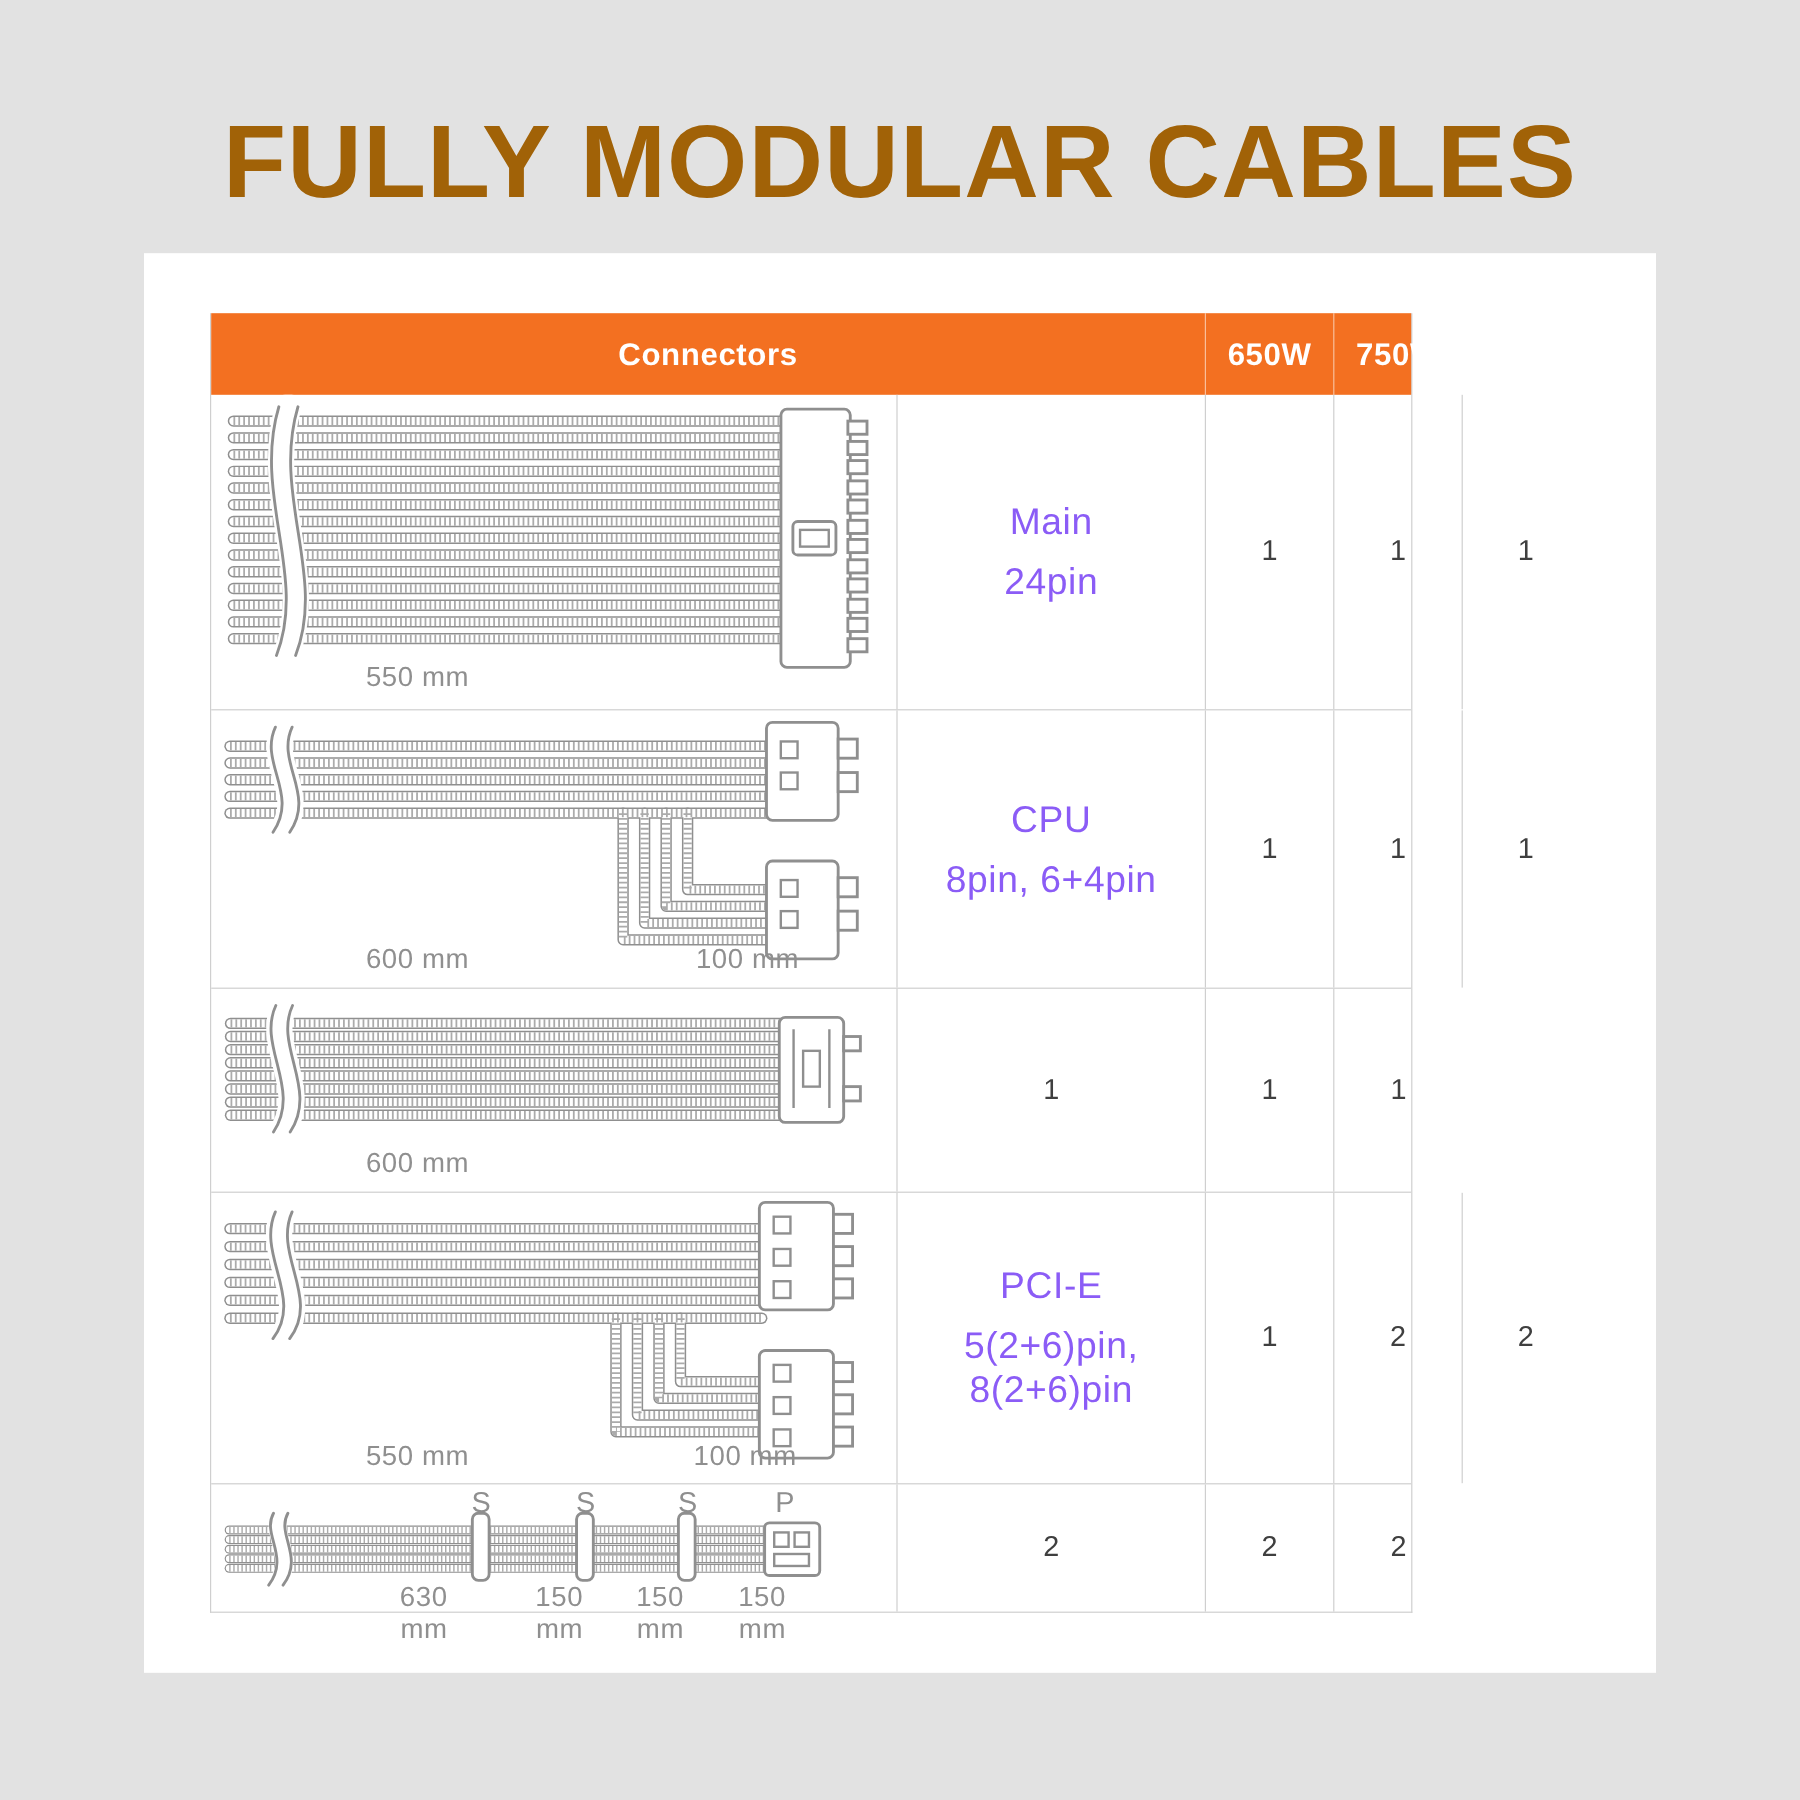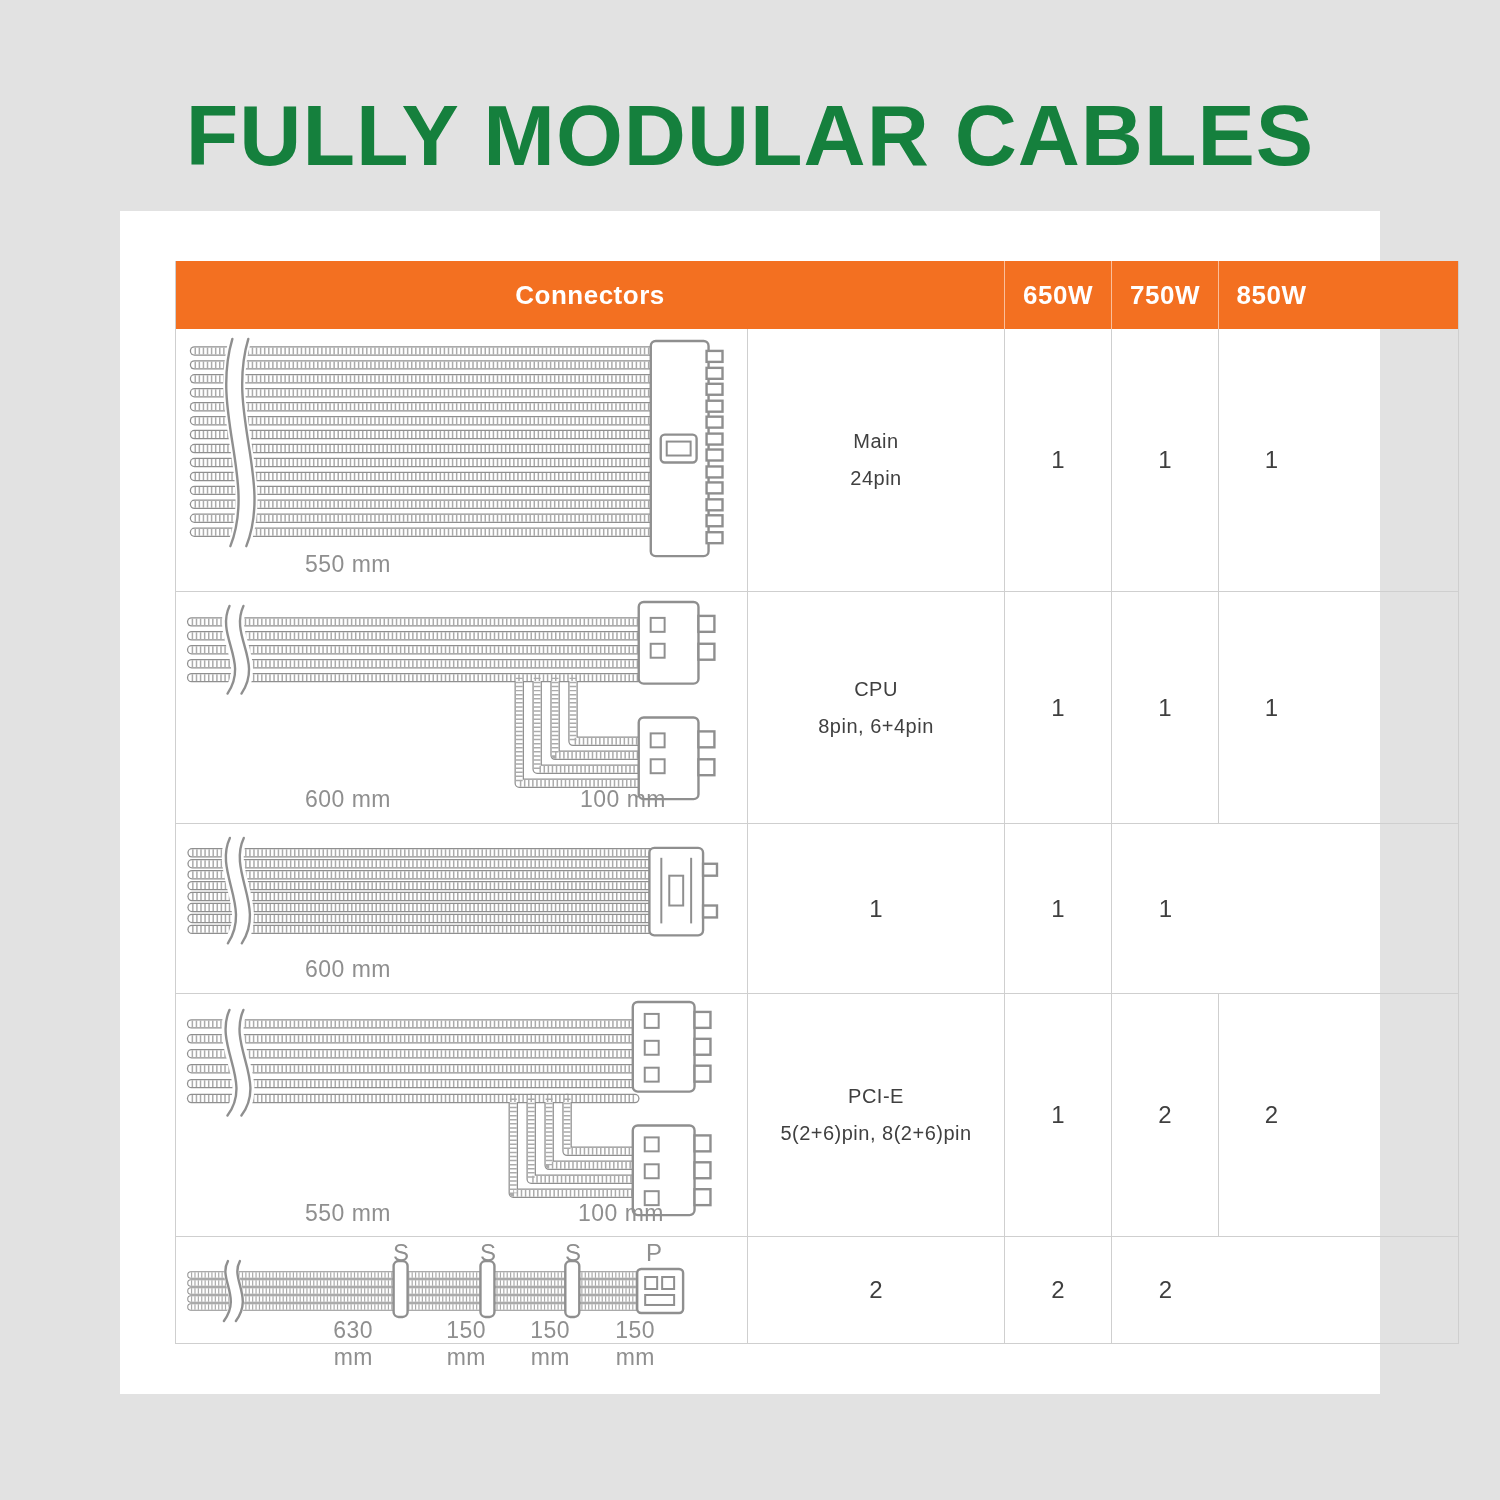--- a/index.html
+++ b/index.html
@@ -1,31 +1,31 @@
 <!DOCTYPE html>
 <html style="--accent: #f37021;"><head>
 <meta charset="utf-8">
 <style>
   *{margin:0;padding:0;box-sizing:border-box}
   html,body{width:1500px;height:1500px;overflow:hidden}
   body{background:#e2e2e2;font-family:"Liberation Sans",sans-serif}
   .page{width:1500px;height:1500px;padding-top:86px}
-  .title{text-align:center;font-size:86px;font-weight:800;color:#15803d;letter-spacing:1px;margin-bottom:26px}
+  .title{text-align:center;font-size:86px;font-weight:800;color:#a16207;letter-spacing:1px;margin-bottom:26px}
   .card{width:1260px;margin:0 auto;background:#ffffff;padding:50px 55px}
-  .spec-table{width:1284px;border:1px solid #cfcfcf;border-top:none}
+  .spec-table{width:1002px;border:1px solid #cfcfcf;border-top:none}
   .thead{display:grid;grid-template-columns:828px 107px 107px 106px;height:68px;background:var(--accent,#f37021)}
   .th{display:flex;align-items:center;justify-content:center;color:#fff;font-weight:700;font-size:26px;letter-spacing:.5px}
   .th + .th{border-left:1px solid rgba(255,255,255,.55)}
   .row{display:grid;grid-template-columns:572px 257px 107px 107px 105px;border-bottom:1px solid #cfcfcf}
   .row:last-child{border-bottom:none}
   .cell{border-right:1px solid #cfcfcf;display:flex;align-items:center;justify-content:center}
   .cell:last-child{border-right:none}
   .cell.img{display:block;position:relative}
   .cell.img svg{position:absolute;left:0;top:0;width:100%;height:100%}
-  .label{flex-direction:column;gap:14px;font-size:20px;color:#404040;letter-spacing:.5px;text-align:center}
+  .label{flex-direction:column;gap:14px;font-size:31px;color:#8b5cf6;letter-spacing:.5px;text-align:center}
   .qty{font-size:24px;color:#3f3f3f}
   .len{position:absolute;width:110px;text-align:right;font-size:23px;color:#8f8f8f;letter-spacing:.5px}
   .len.sm{width:84px}
   .marker{position:absolute;width:30px;text-align:center;font-size:24px;color:#8f8f8f}
   
   .cb{stroke:#8f8f8f;stroke-width:9.5;fill:none;stroke-linecap:round;stroke-linejoin:round}
   .cf{stroke:#ffffff;stroke-width:7;fill:none;stroke-linecap:round;stroke-linejoin:round}
   .ch{stroke:#ababab;stroke-width:7;fill:none;stroke-dasharray:1.5 2.6;stroke-linejoin:round}
   .cb2{stroke:#8f8f8f;stroke-width:7.5;fill:none;stroke-linecap:round}
   .cf2{stroke:#ffffff;stroke-width:5.5;fill:none;stroke-linecap:round}

